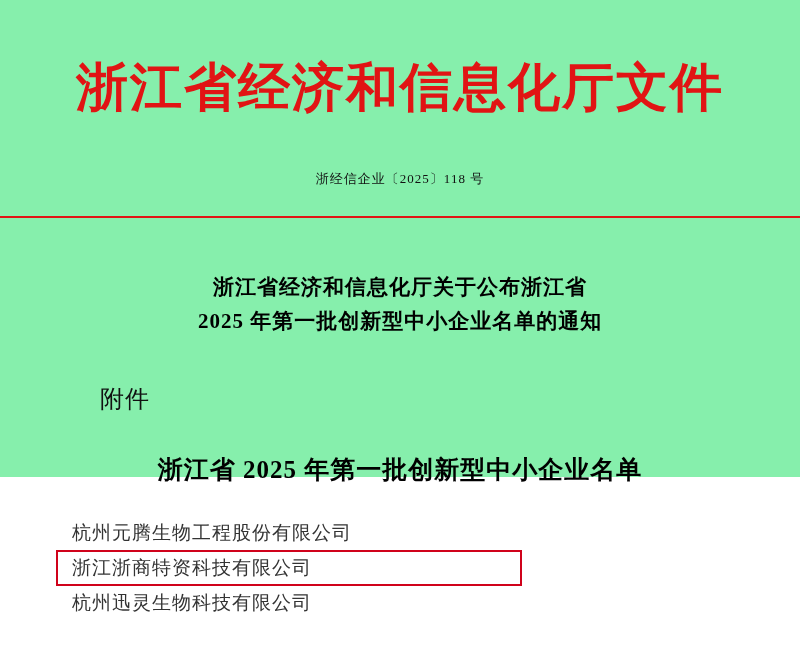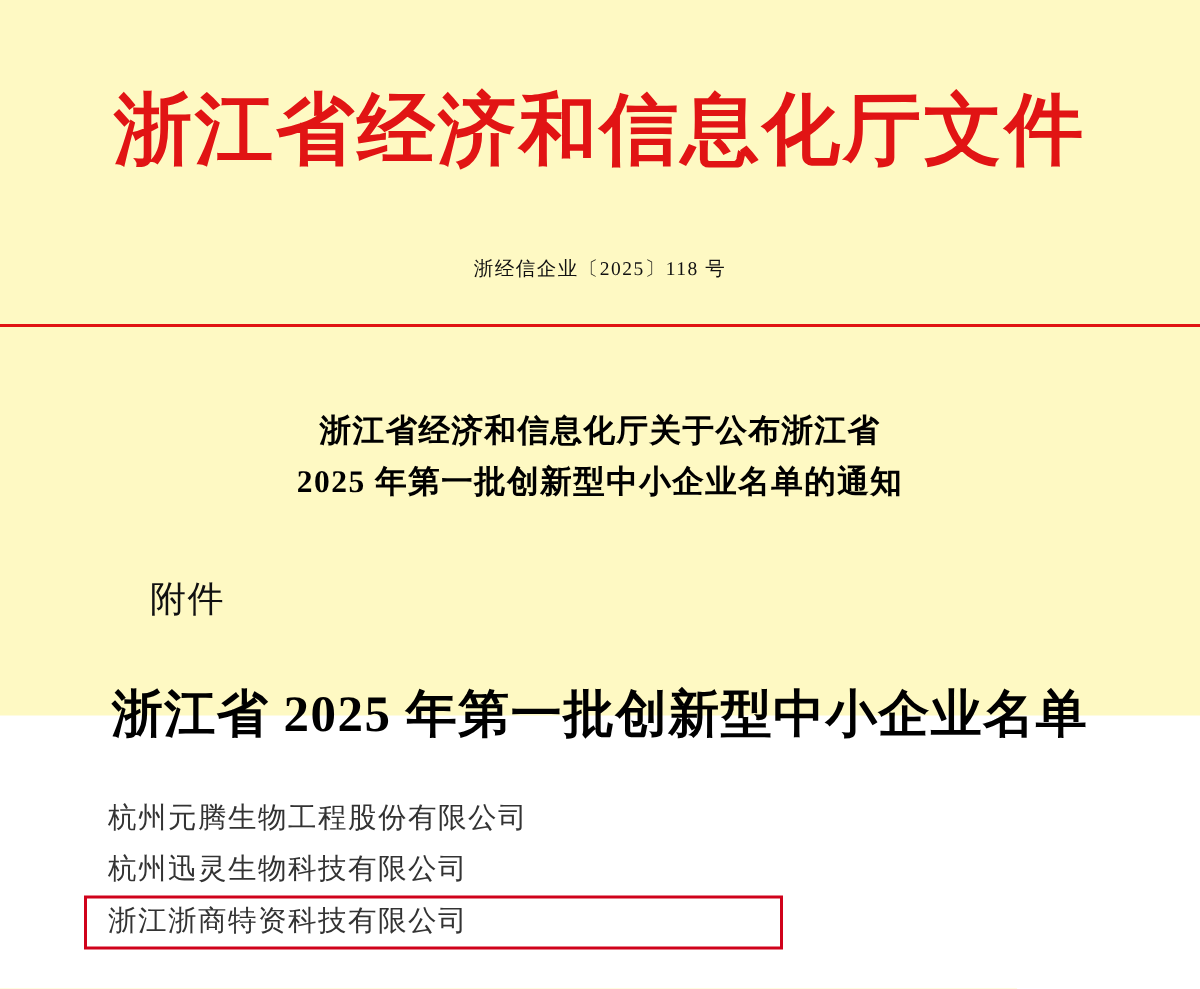--- a/index.html
+++ b/index.html
@@ -11,21 +11,21 @@
     height: 659px;
     background: #ffffff;
     font-family: "Liberation Serif", serif;
     color: #000000;
     overflow: hidden;
   }
   .page {
     position: relative;
     width: 800px;
     height: 477px;
-    background: #fef9c3;
+    background: #86efac;
   }
   .masthead {
     text-align: center;
     color: #e11414;
     font-family: "Liberation Serif", serif;
     font-weight: bold;
     font-size: 52px;
     letter-spacing: 2px;
     padding-top: 58px;
     line-height: 1.15;
@@ -61,21 +61,21 @@
   .attachment-label {
     margin-top: 44px;
     margin-left: 100px;
     font-size: 24px;
     color: #111;
     letter-spacing: 1px;
   }
   .list-title {
     text-align: center;
     margin-top: 38px;
-    font-size: 34px;
+    font-size: 25px;
     font-weight: bold;
     letter-spacing: 1px;
     color: #000;
   }
   .company-list {
     margin-top: 30px;
     margin-left: 72px;
     font-size: 19px;
     color: #333;
     line-height: 1.05;
@@ -110,17 +110,17 @@
     <span class="title-line">浙江省经济和信息化厅关于公布浙江省</span>
     <span class="title-line">2025 年第一批创新型中小企业名单的通知</span>
   </div>
 
   <div class="attachment-label">附件</div>
 
   <div class="list-title">浙江省 2025 年第一批创新型中小企业名单</div>
 
   <div class="company-list">
     <div class="company-item">杭州元腾生物工程股份有限公司</div>
+    <div class="company-item highlighted">浙江浙商特资科技有限公司</div>
     <div class="company-item">杭州迅灵生物科技有限公司</div>
-    <div class="company-item highlighted">浙江浙商特资科技有限公司</div>
   </div>
 
 </div>
 
 </body></html>

